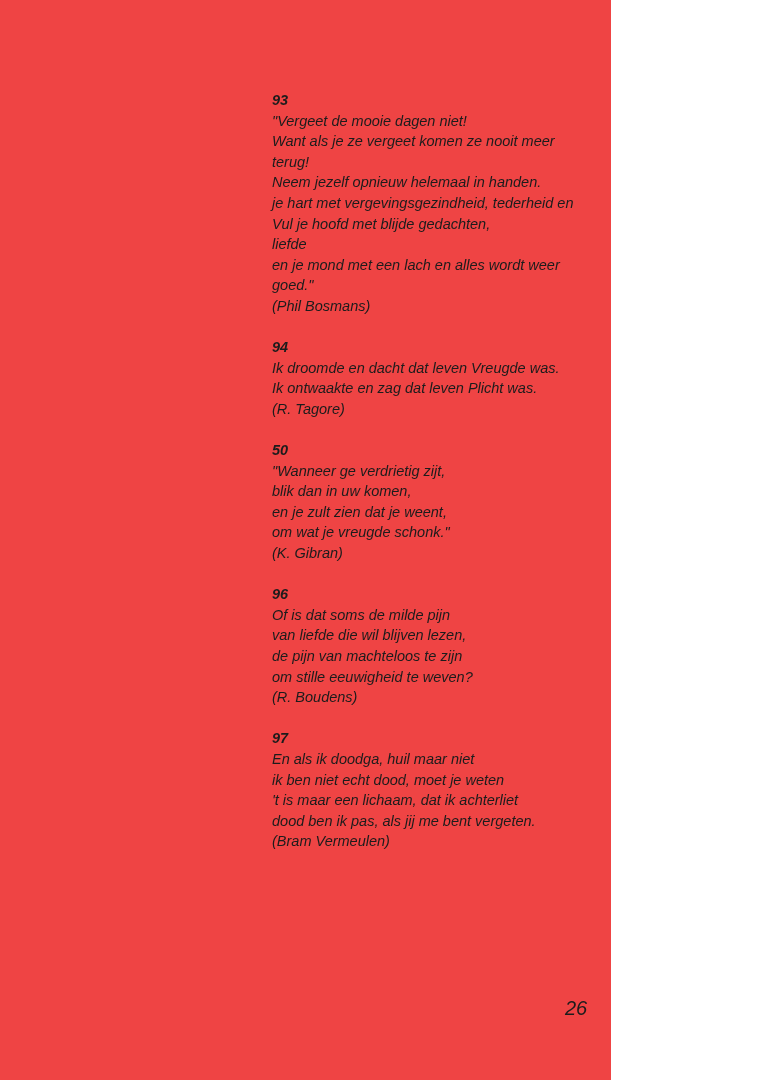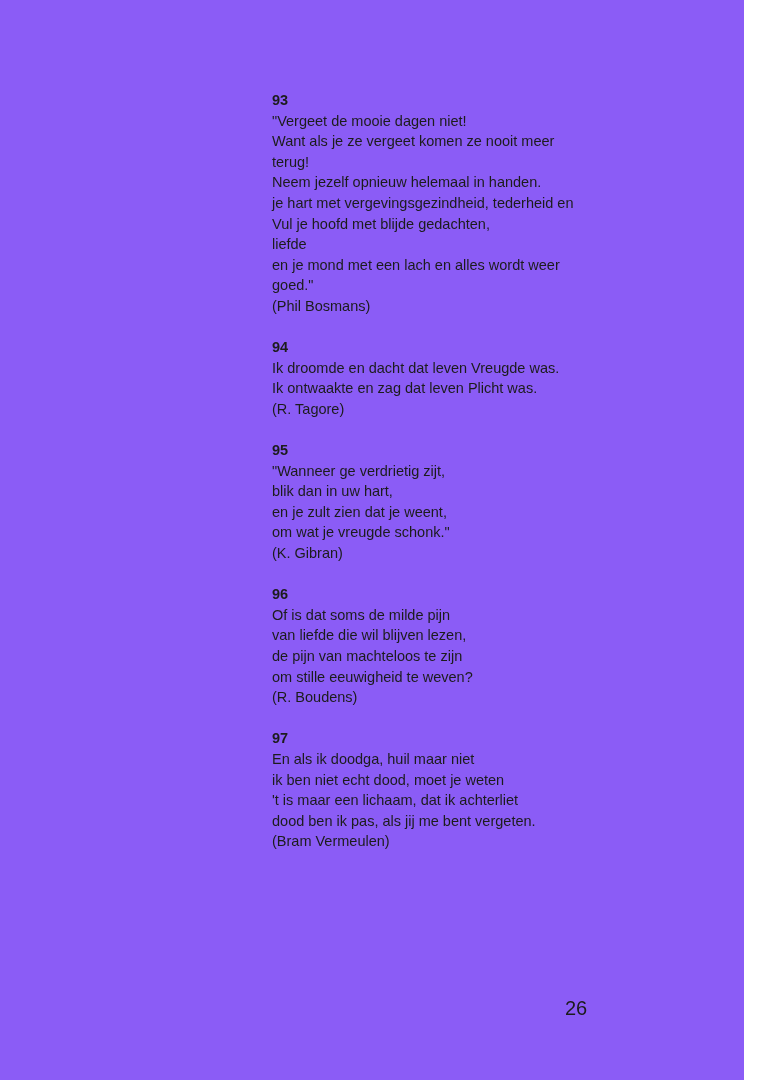--- a/index.html
+++ b/index.html
@@ -6,23 +6,24 @@
   html, body {
     width: 764px;
     height: 1080px;
     background: #ffffff;
     font-family: "Liberation Sans", "DejaVu Sans", sans-serif;
     color: #1c1c1c;
     overflow: hidden;
   }
   .page {
     position: relative;
-    width: 744px;
+    width: 611px;
     height: 1080px;
-    background: #8b5cf6;
+    background: #ef4444;
+    font-style: italic;
   }
   .content {
     position: absolute;
     left: 272px;
     top: 90px;
     width: 310px;
   }
   .quote {
     margin-bottom: 20.6px; 
   }
@@ -66,23 +67,23 @@
     </section>
 
     <section class="quote">
       <div class="quote-number">94</div>
       <div class="quote-line">Ik droomde en dacht dat leven Vreugde was.</div>
       <div class="quote-line">Ik ontwaakte en zag dat leven Plicht was.</div>
       <div class="quote-line">(R. Tagore)</div>
     </section>
 
     <section class="quote">
-      <div class="quote-number">95</div>
+      <div class="quote-number">50</div>
       <div class="quote-line">"Wanneer ge verdrietig zijt,</div>
-      <div class="quote-line">blik dan in uw hart,</div>
+      <div class="quote-line">blik dan in uw komen,</div>
       <div class="quote-line">en je zult zien dat je weent,</div>
       <div class="quote-line">om wat je vreugde schonk."</div>
       <div class="quote-line">(K. Gibran)</div>
     </section>
 
     <section class="quote">
       <div class="quote-number">96</div>
       <div class="quote-line">Of is dat soms de milde pijn</div>
       <div class="quote-line">van liefde die wil blijven lezen,</div>
       <div class="quote-line">de pijn van machteloos te zijn</div>

